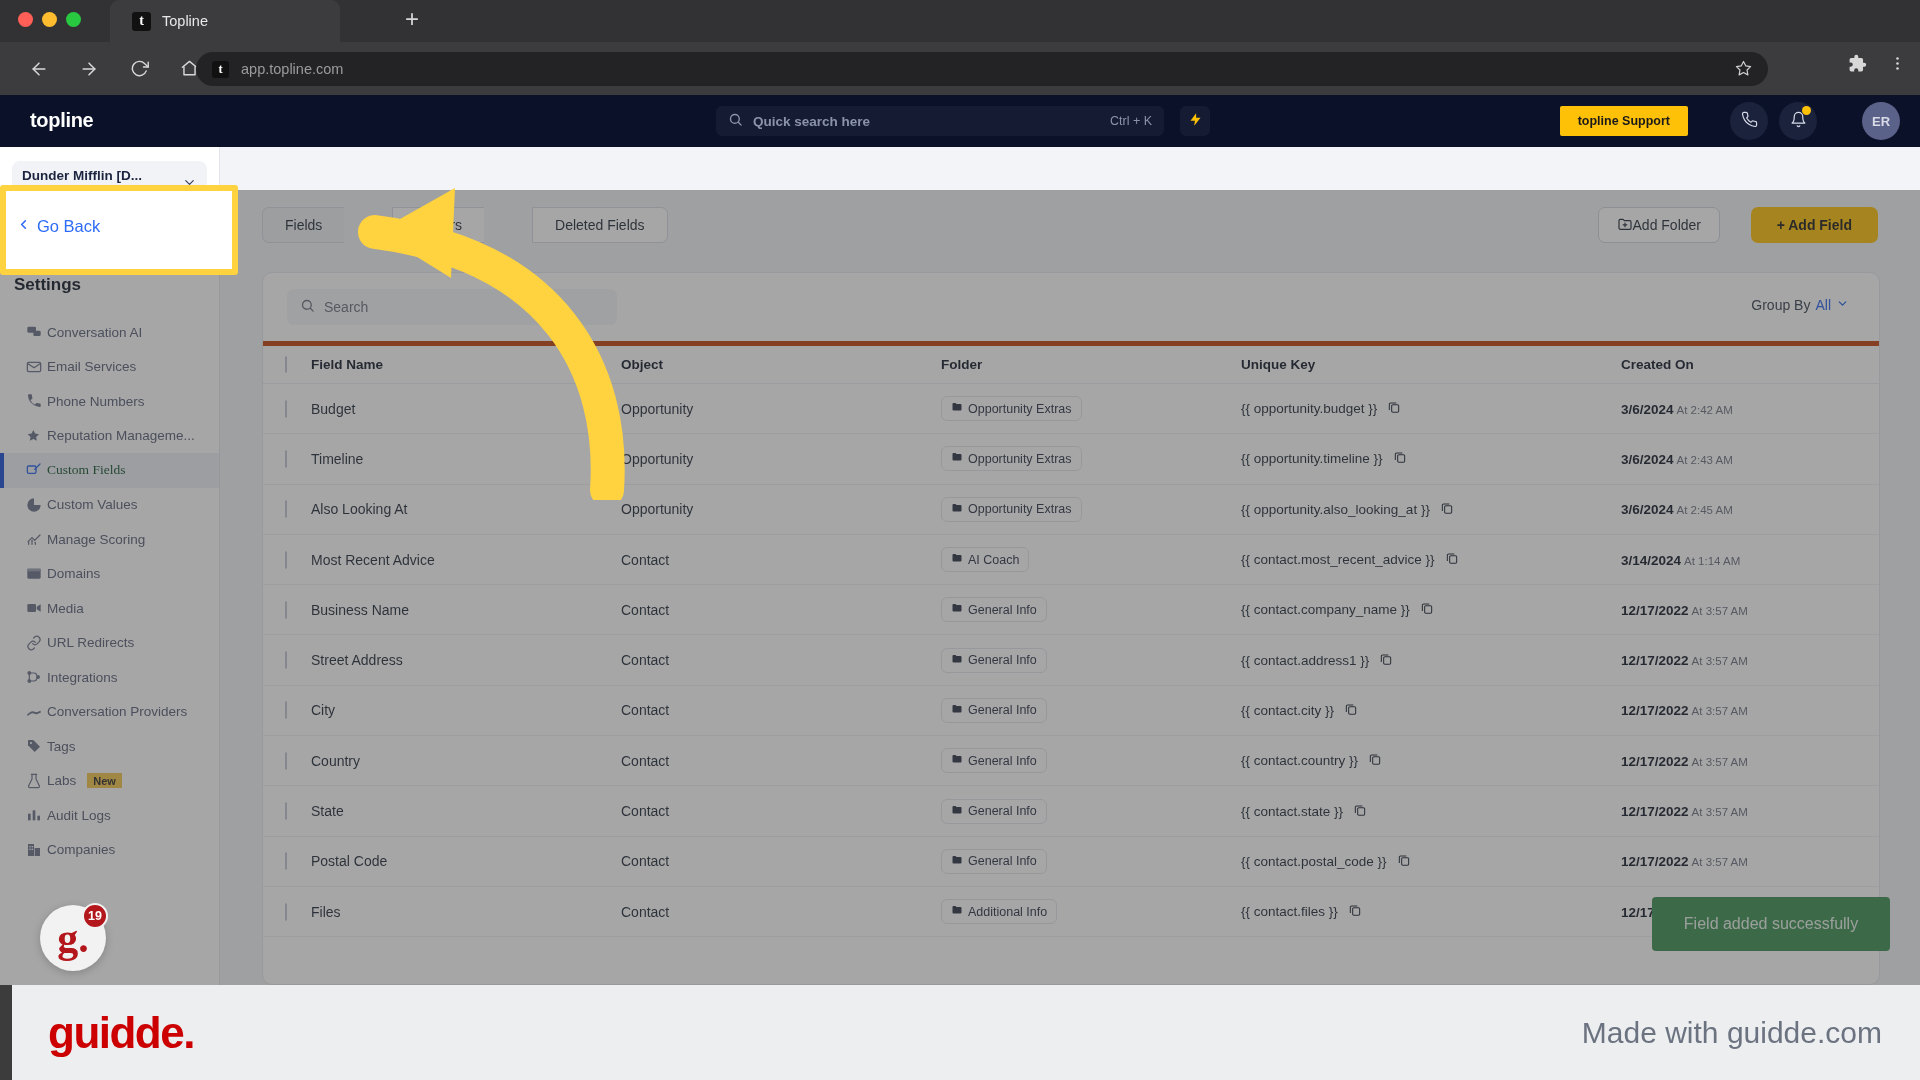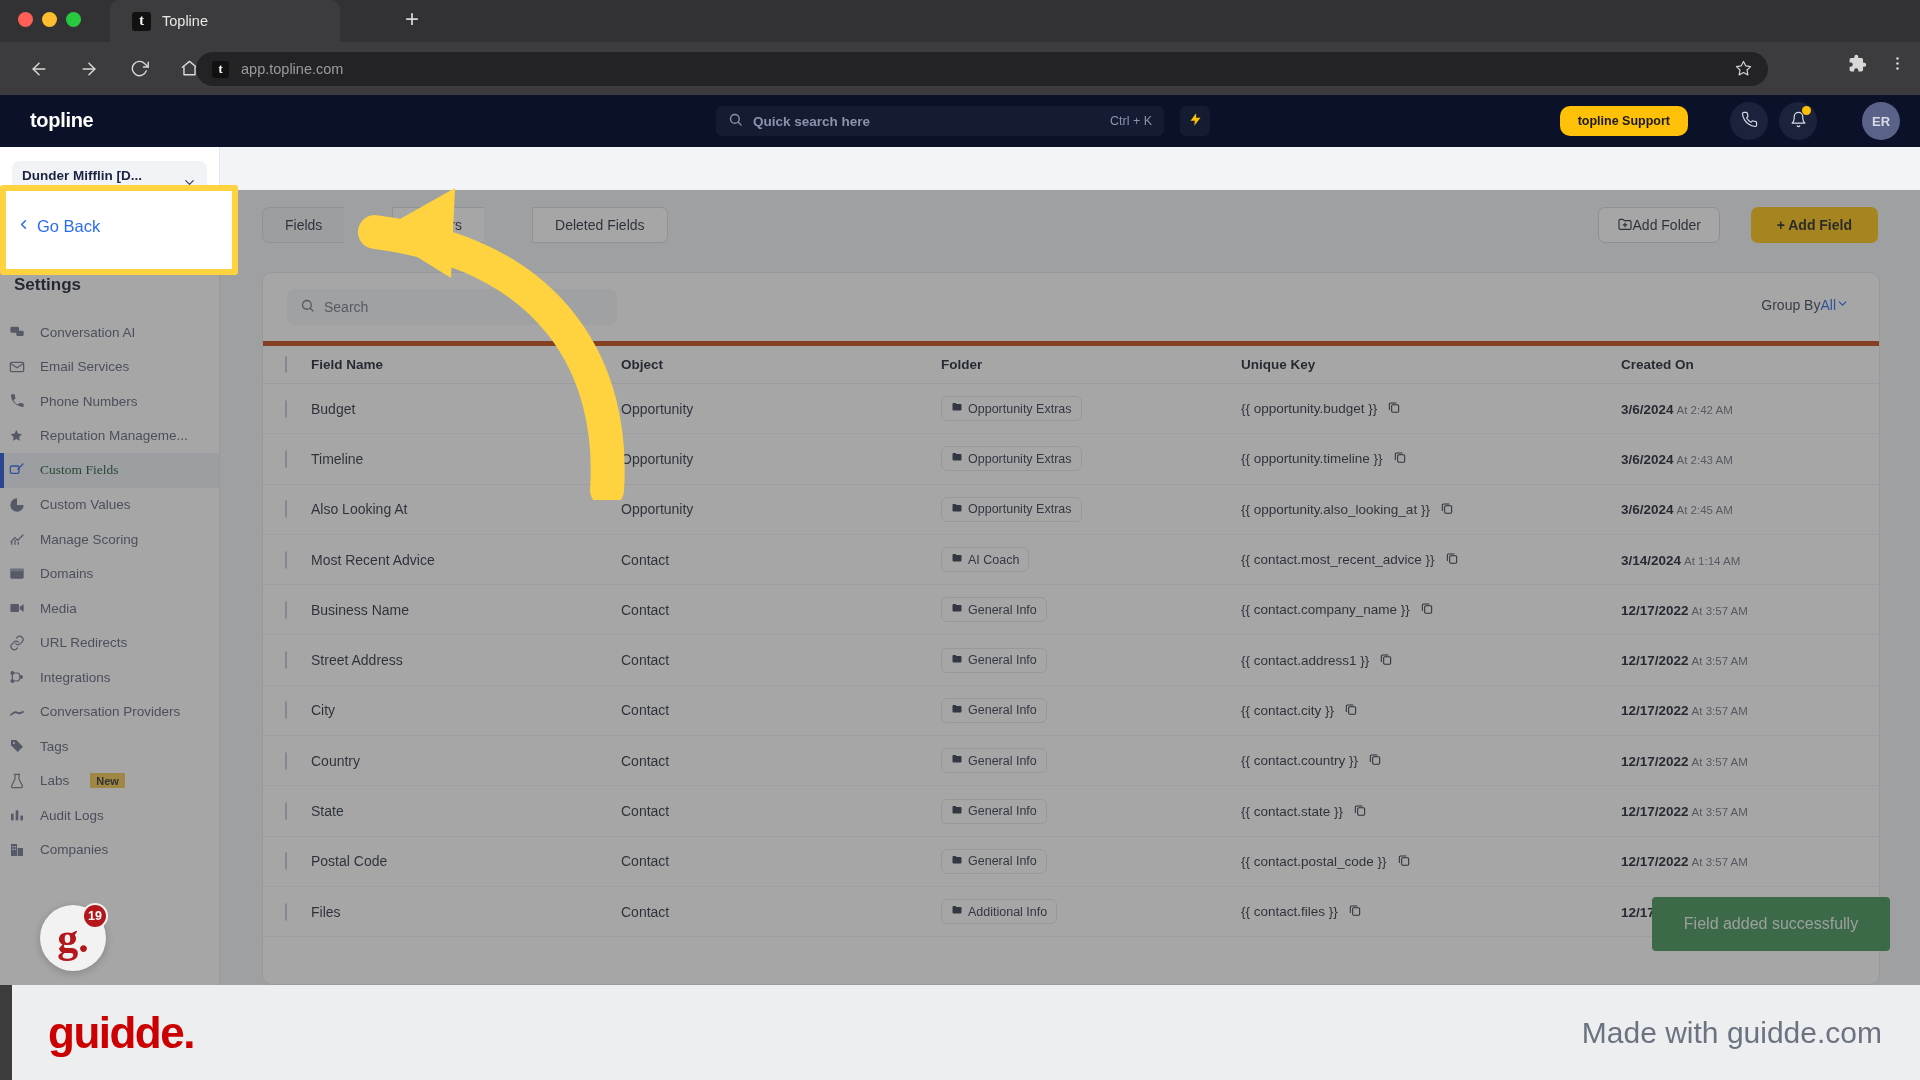--- a/index.html
+++ b/index.html
@@ -83,21 +83,21 @@
   }
   .qs-text { color: #8b93ab; font-size: 13.5px; font-weight: 600; flex: 1; }
   .qs-kbd { color: #8b93ab; font-size: 12.5px; }
   .bolt-btn {
     position: absolute; left: 1180px; top: 11px; width: 30px; height: 30px;
     background: #151b33; border-radius: 6px;
     display: flex; align-items: center; justify-content: center;
   }
   .support-btn {
     position: absolute; right: 232px; top: 11px; height: 30px; padding: 8px 18px;
-    background: #ffc107; border-radius: 10px;
+    background: #ffc107; border-radius: 2px;
     display: flex; align-items: center;
     color: #1a1a1a; font-size: 12.5px; font-weight: 700; text-align: center;
   }
   .hdr-circle {
     position: absolute; top: 7px; width: 38px; height: 38px; border-radius: 50%;
     background: #1b223c; display: flex; align-items: center; justify-content: center;
   }
   .hdr-phone { right: 152px; }
   .hdr-bell { right: 103px; }
   .bell-dot {
@@ -127,22 +127,22 @@
   .goback {
     margin: 14px 0 0 0; height: 38px; display: flex; align-items: center;
     padding-left: 10px; gap: 6px;
     color: #2d6cf6; font-size: 14.5px;
   }
   .settings-title {
     margin: 14px 0 0 14px; color: #101828; font-size: 17px; font-weight: 600;
   }
   .nav { margin-top: 20px; }
   .nav-item {
-    height: 34.5px; display: flex; align-items: center; gap: 14px;
-    padding-left: 8px; position: relative;
+    height: 34.5px; display: flex; align-items: center; gap: 4px;
+    padding-left: 25px; position: relative;
     color: #586077; font-size: 13.5px;
   }
   .nav-item .ni-ico { width: 18px; display: flex; align-items: center; justify-content: center; color: #6b7389; }
   .nav-item.active { background: #eef1f8; color: #14532d; font-weight: 500; font-family: Liberation Serif, serif; }
   .nav-item.active::before {
     content: ""; position: absolute; left: 0; top: 0; width: 4px; height: 100%;
     background: #1d4ed8;
   }
   .nav-item.active .ni-ico { color: #2563eb; }
   .badge-new {
@@ -181,21 +181,21 @@
   }
   .panel-top { height: 68px; position: relative; }
   .search-box {
     position: absolute; left: 24px; top: 16px; width: 330px; height: 36px;
     background: #f4f5f8; border-radius: 7px;
     display: flex; align-items: center; gap: 9px; padding-left: 13px;
   }
   .search-ph { color: #6b7280; font-size: 14px; }
   .group-by {
     position: absolute; right: 30px; top: 24px;
-    display: flex; align-items: flex-end; 
+    display: flex; align-items: flex-end; gap: 5px;
     color: #374151; font-size: 14px;
   }
   .group-by .gb-val { color: #2563eb; }
 
   table { width: 100%; border-collapse: collapse; table-layout: fixed; }
   thead th {
     text-align: left; height: 40px; color: #111827; font-size: 13.5px; font-weight: 700;
     border-top: 5px solid #c2410c; border-bottom: 1px solid #e9ecf2;
     background: #fff;
   }

